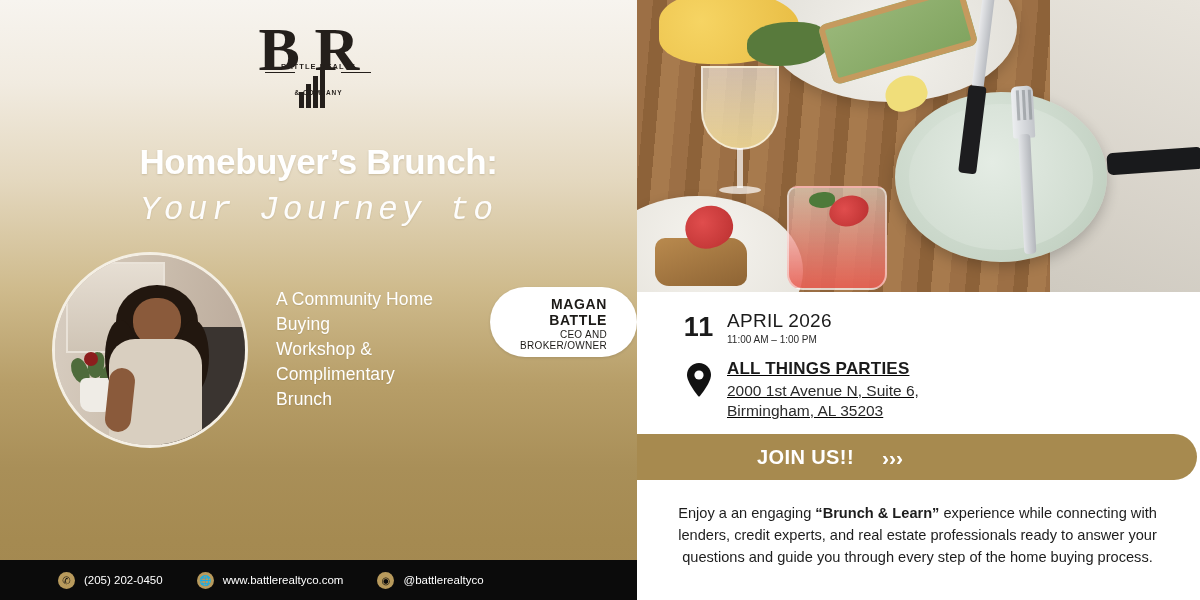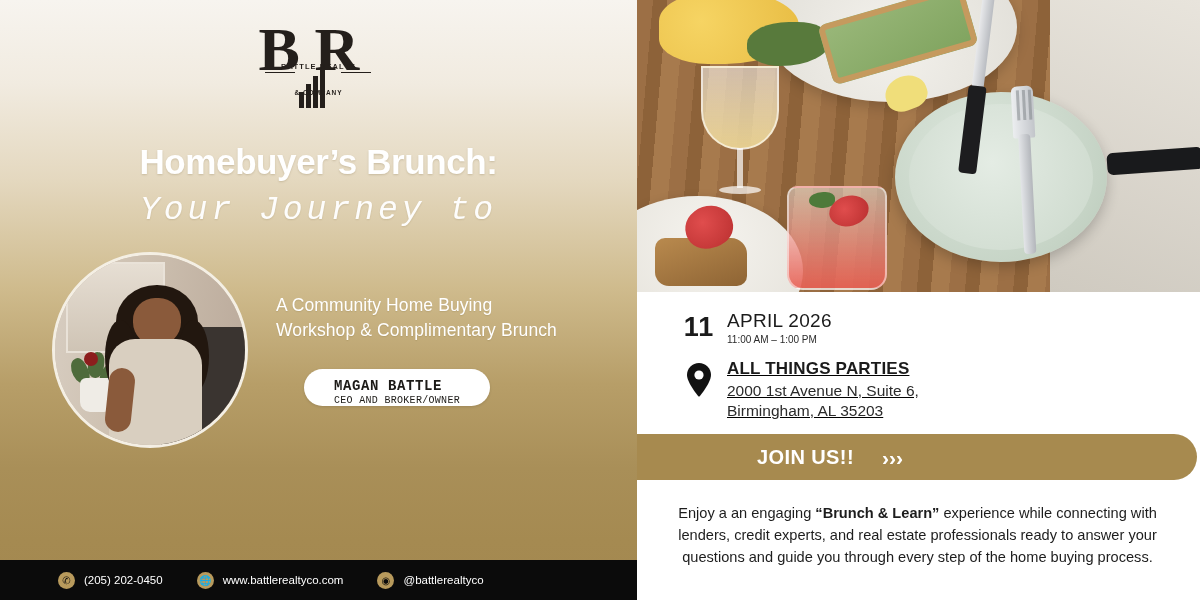--- a/index.html
+++ b/index.html
@@ -231,40 +231,38 @@
   .avatar .hair3 {
     position: absolute; right: 2%; top: 22%;
     width: 28%; height: 46%;
     background: #22170f;
     border-radius: 50%;
   }
 
   .copy {
     color: #ffffff;
     display: flex;
-    flex-direction: column;
     gap: 26px;
   }
   .copy .workshop {
     font-size: 17.5px;
     line-height: 1.42;
     font-weight: normal;
     letter-spacing: 0.1px;
     text-shadow: 0 1px 1px rgba(110,92,52,0.18);
   }
   .namecard {
     align-self: flex-start;
     margin-left: 28px;
     background: #ffffff;
     border-radius: 999px;
-    padding: 9px 30px 0;
-    text-align: left;
+    padding: 9px 30px 6px;
+    text-align: right;
     color: #1c1a17;
     box-shadow: 0 1px 3px rgba(0,0,0,0.12);
-    font-family: Liberation Mono, monospace;
   }
   .namecard .nm {
     font-size: 14px; font-weight: bold; letter-spacing: 0.6px;
   }
   .namecard .rl {
     font-size: 10px; letter-spacing: 0.3px; margin-top: 1px;
   }
 
   
   .footer {

